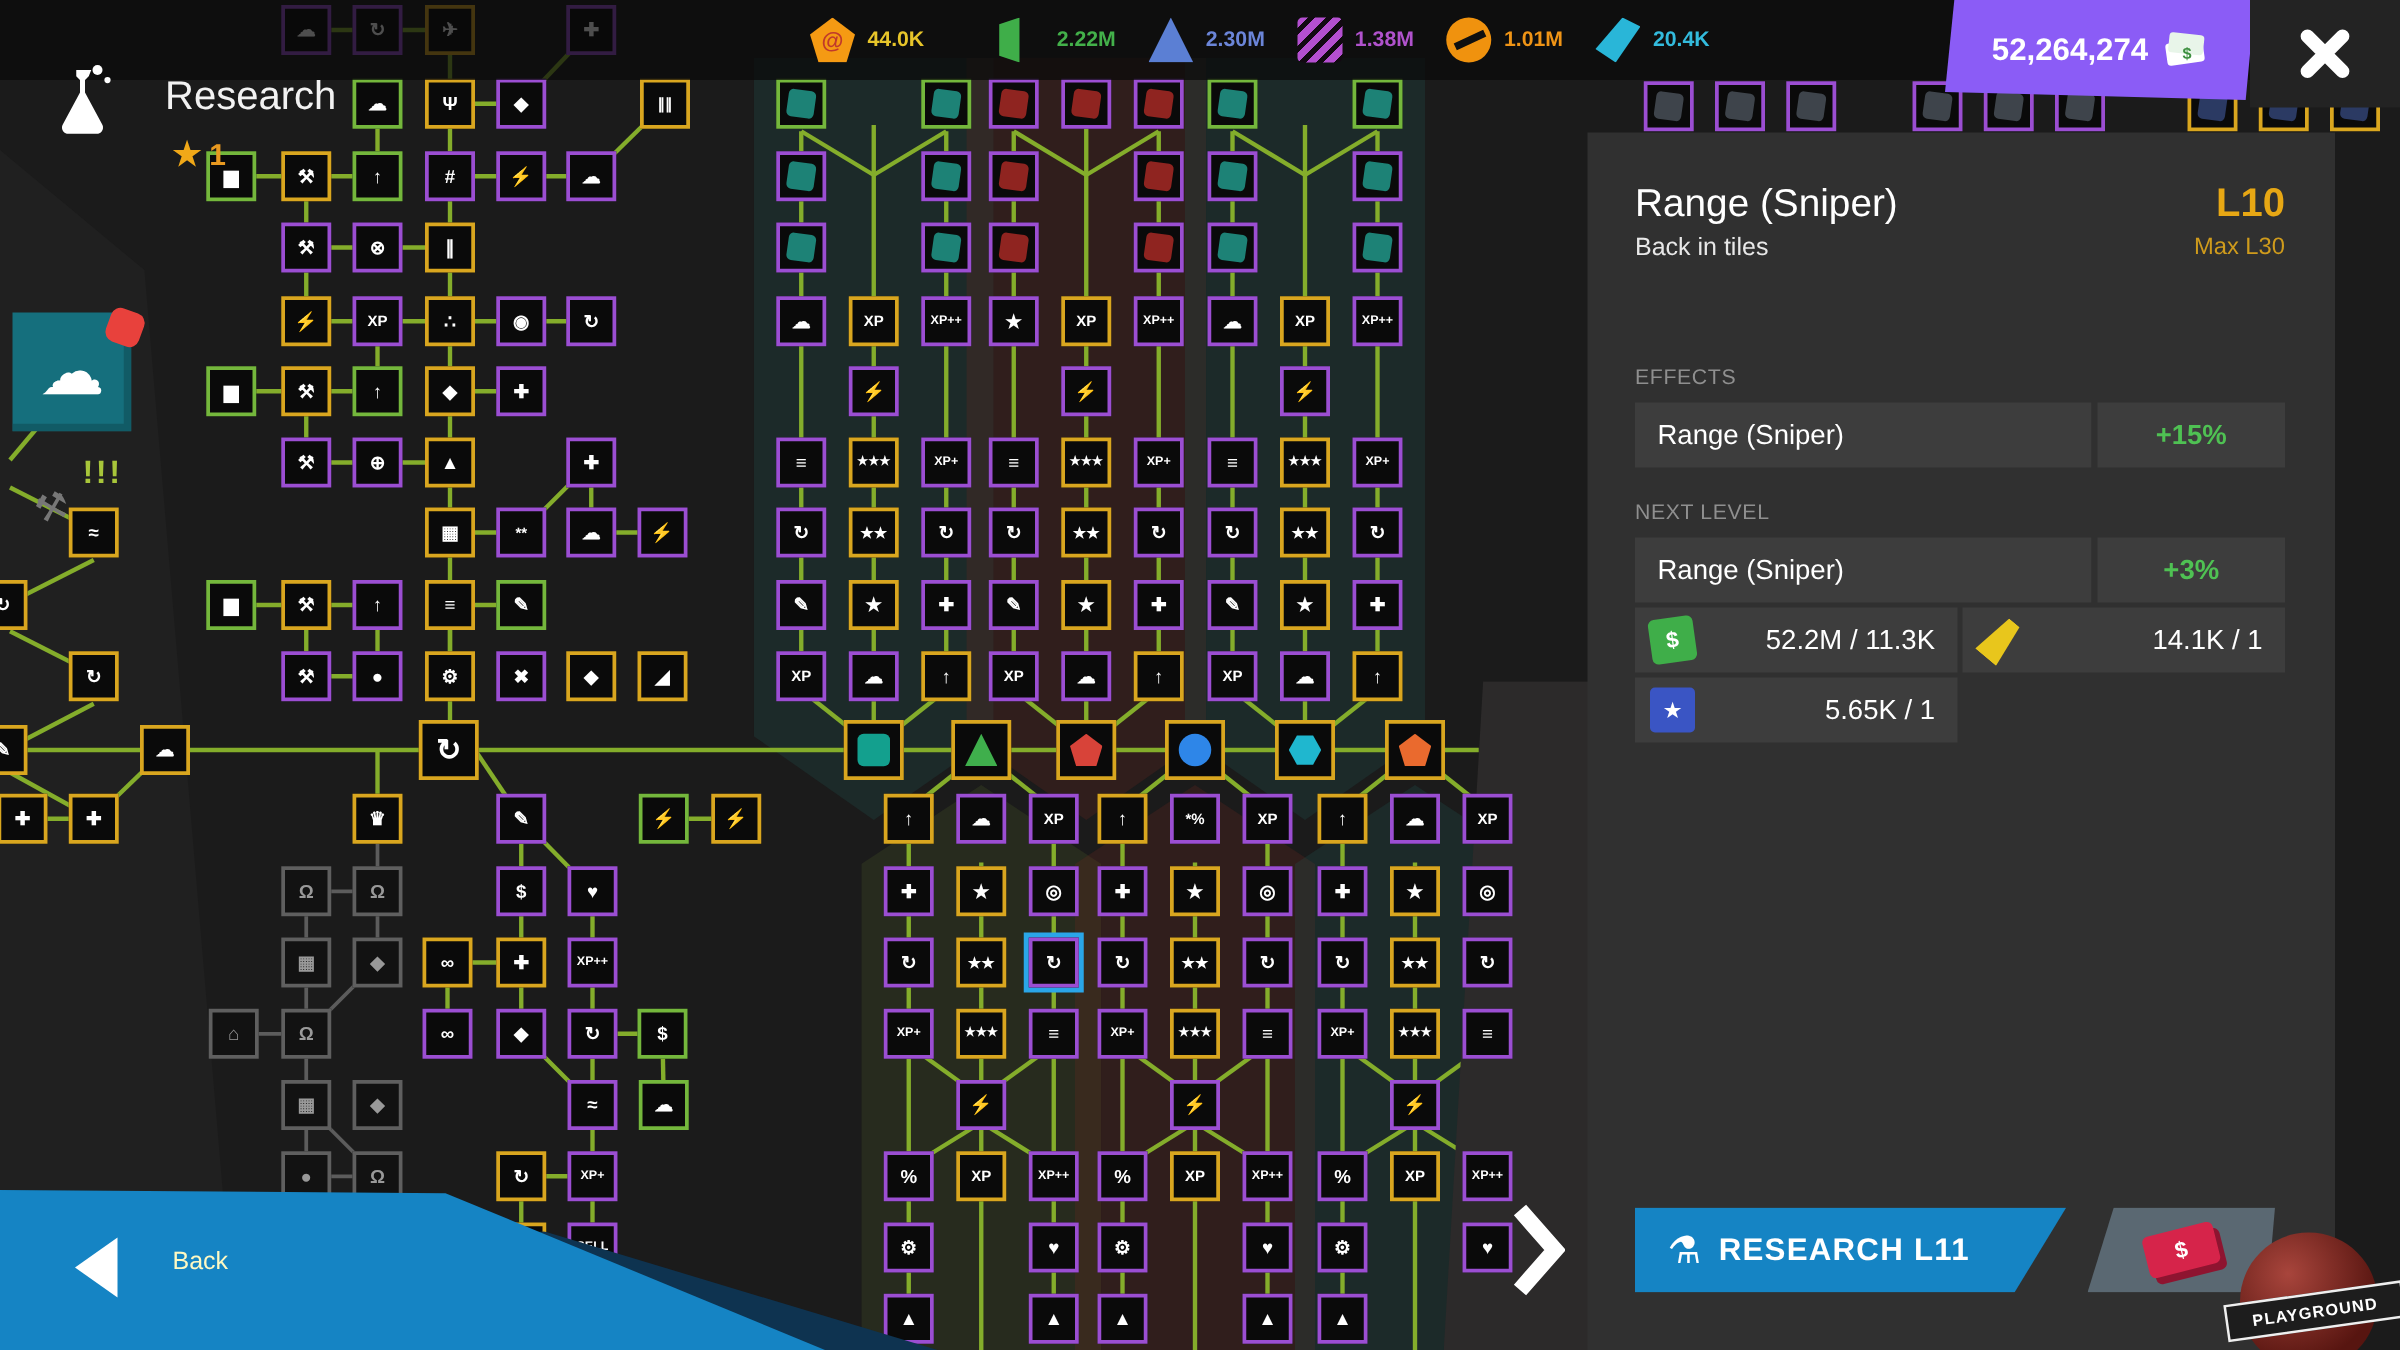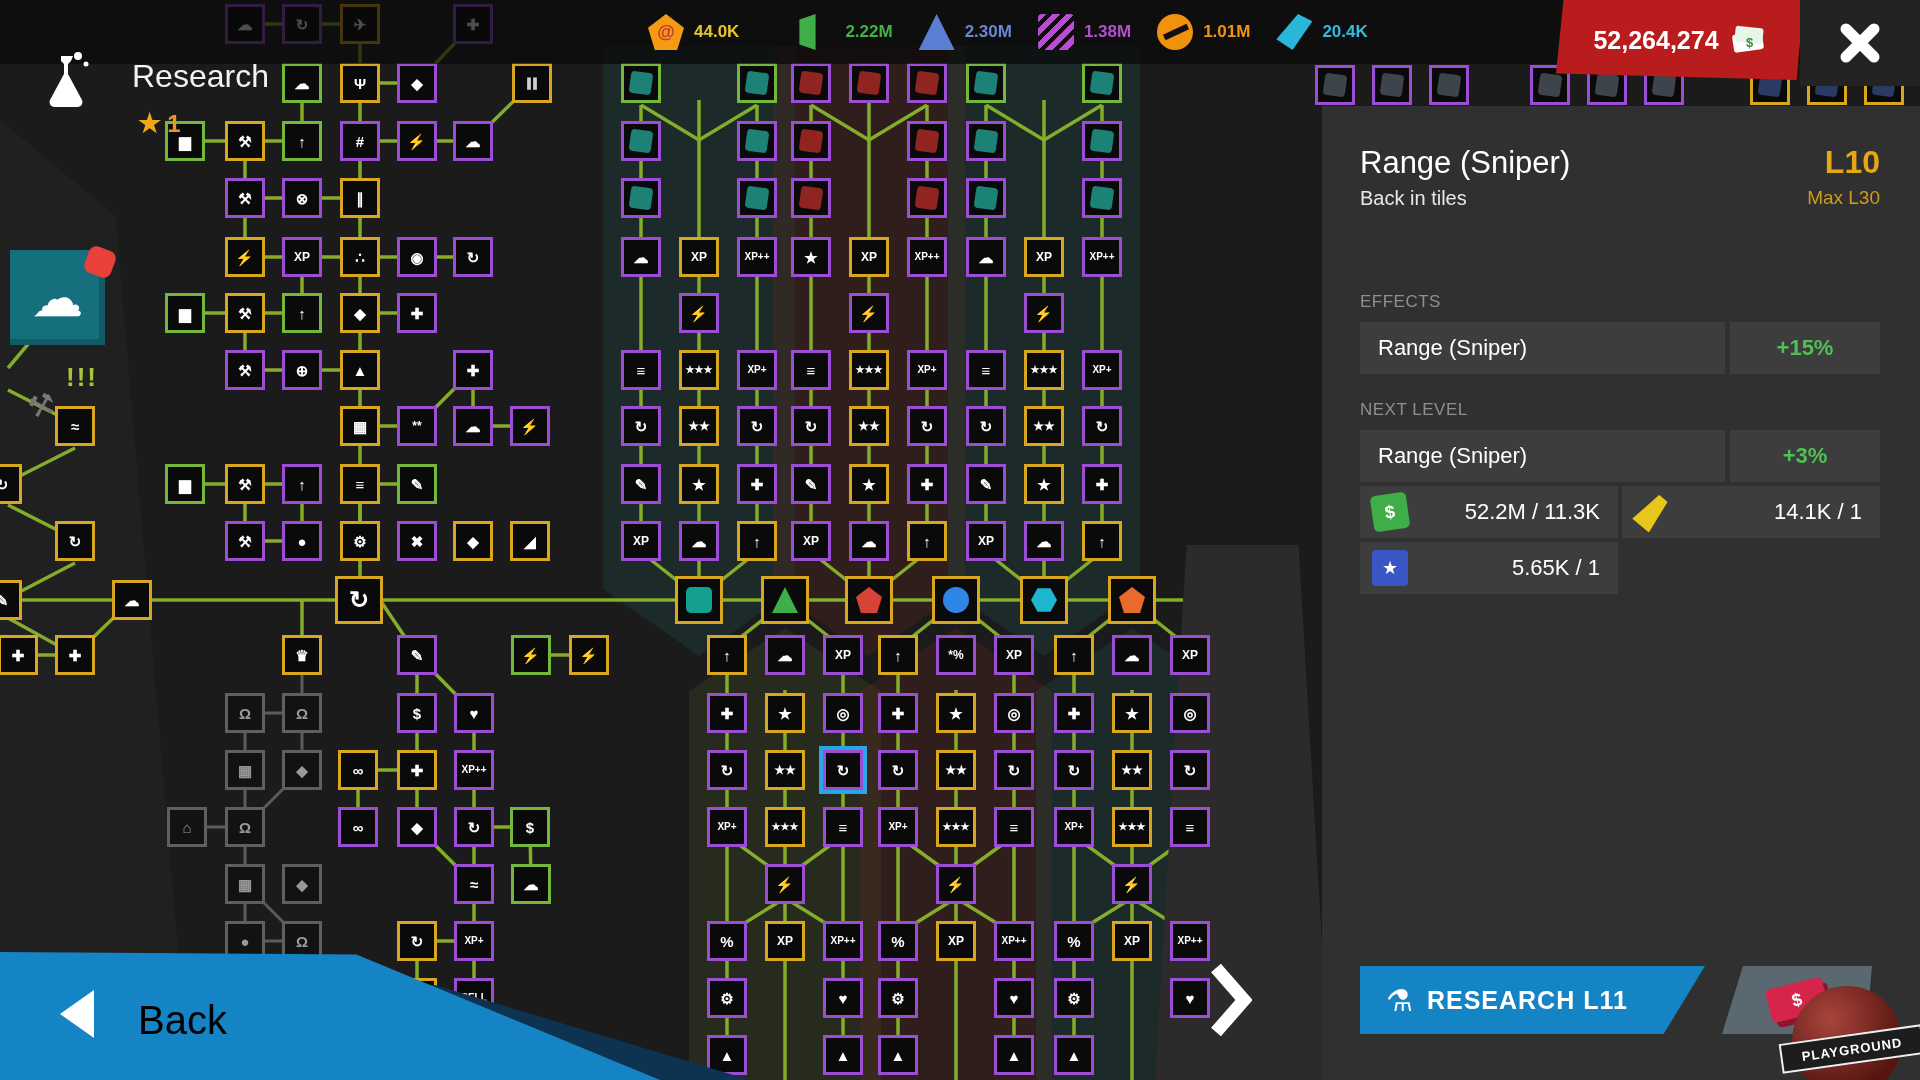--- a/index.html
+++ b/index.html
@@ -40,21 +40,21 @@
            background:#3fae49;clip-path:polygon(0 0,100% 15%,100% 85%,0 100%);}
   .ci-blue{background:#5b7fd4;clip-path:polygon(50% 0,100% 100%,0 100%);}
   .ci-purp{background:repeating-linear-gradient(135deg,#b44fd0 0 6px,#120912 6px 10px);
            border-radius:4px;}
   .ci-orng{background:#f0920e;border-radius:50%;}
   .ci-orng:after{content:"";position:absolute;left:6px;top:15px;width:26px;height:6px;
            background:#101010;transform:rotate(-25deg);}
   .ci-cyan{background:#29b6d8;clip-path:polygon(0 70%,60% 0,100% 20%,45% 100%);}
   
   #banner{position:absolute;left:1556px;top:0;width:248px;height:80px;z-index:8;
-          background:#b91c1c;clip-path:polygon(3% 0,100% 0,97% 100%,0 92%);
+          background:#8b5cf6;clip-path:polygon(3% 0,100% 0,97% 100%,0 92%);
           display:flex;align-items:center;justify-content:center;}
   #banner .amt{color:#fff;font-size:25px;font-weight:bold;margin-right:10px;}
   #closebtn{position:absolute;left:1800px;top:0;width:120px;height:86px;background:#232323;
           z-index:8;display:flex;align-items:center;justify-content:center;cursor:pointer;}
   
   #appicon{position:absolute;left:34px;top:48px;z-index:7;}
   #pagetitle{position:absolute;left:132px;top:58px;font-size:32px;color:#f2f2f2;z-index:7;}
   #starline{position:absolute;left:138px;top:108px;z-index:7;font-size:26px;color:#f0a818;font-weight:bold;}
   #starline .n{color:#e89920;font-size:24px;margin-left:6px;}
   #bangs{position:absolute;left:66px;top:362px;color:#a8c63a;font-size:26px;font-weight:bold;z-index:3;letter-spacing:2px;}
@@ -65,30 +65,30 @@
            box-shadow:inset -6px -6px 0 rgba(0,0,0,0.18);cursor:pointer;}
   #cattile .fist{color:#fff;font-size:52px;}
   #catdot{position:absolute;left:86px;top:248px;width:28px;height:28px;background:#e8413c;
           border-radius:8px;z-index:4;transform:rotate(20deg);}
   
   #backwrap{position:absolute;left:0;top:0;width:1920px;height:1080px;z-index:5;pointer-events:none;}
   #back-shadow1{position:absolute;left:330px;top:985px;width:420px;height:95px;background:#0e3350;
           clip-path:polygon(0 10%,25% 0,100% 100%,55% 100%);}
   #back-main{position:absolute;left:0;top:952px;width:660px;height:128px;background:#1584c4;
           clip-path:polygon(0 0,54% 2%,100% 100%,0 100%);pointer-events:auto;cursor:pointer;}
-  #back-main .lbl{position:absolute;left:138px;top:46px;color:#000000;font-size:40px;}
+  #back-main .lbl{position:absolute;left:138px;top:46px;color:#fef9c3;font-size:20px;}
   #back-main .arr{position:absolute;left:60px;top:38px;width:0;height:0;
           border-top:24px solid transparent;border-bottom:24px solid transparent;
           border-right:34px solid #fff;}
   
   #chevstrip{position:absolute;left:1155px;top:545px;width:175px;height:535px;background:#2c2a2a;
           clip-path:polygon(18% 0,82% 0,100% 100%,0 100%);z-index:3;}
   #nextchev{position:absolute;left:1208px;top:962px;z-index:4;cursor:pointer;}
   
-  #panel{position:absolute;left:1322px;top:106px;width:598px;height:974px;background:#303030;z-index:6;}
+  #panel{position:absolute;left:1270px;top:106px;width:598px;height:974px;background:#303030;z-index:6;}
   #panel .inner{position:absolute;left:38px;right:40px;top:0;}
   .ptitle-row{display:flex;justify-content:space-between;align-items:flex-end;margin-top:38px;}
   .ptitle{color:#fff;font-size:31px;}
   .plevel{color:#e7a714;font-size:32px;font-weight:bold;}
   .psub-row{display:flex;justify-content:space-between;margin-top:6px;}
   .psub{color:#e8e8e8;font-size:20px;}
   .pmax{color:#cf9b1c;font-size:19px;}
   .sechead{color:#8f8f8f;font-size:17px;letter-spacing:0.5px;margin:26px 0 10px 0;}
   .effrow{display:flex;height:52px;margin-bottom:4px;}
   .effrow .lab{flex:1;background:#3d3d3d;display:flex;align-items:center;padding-left:18px;

